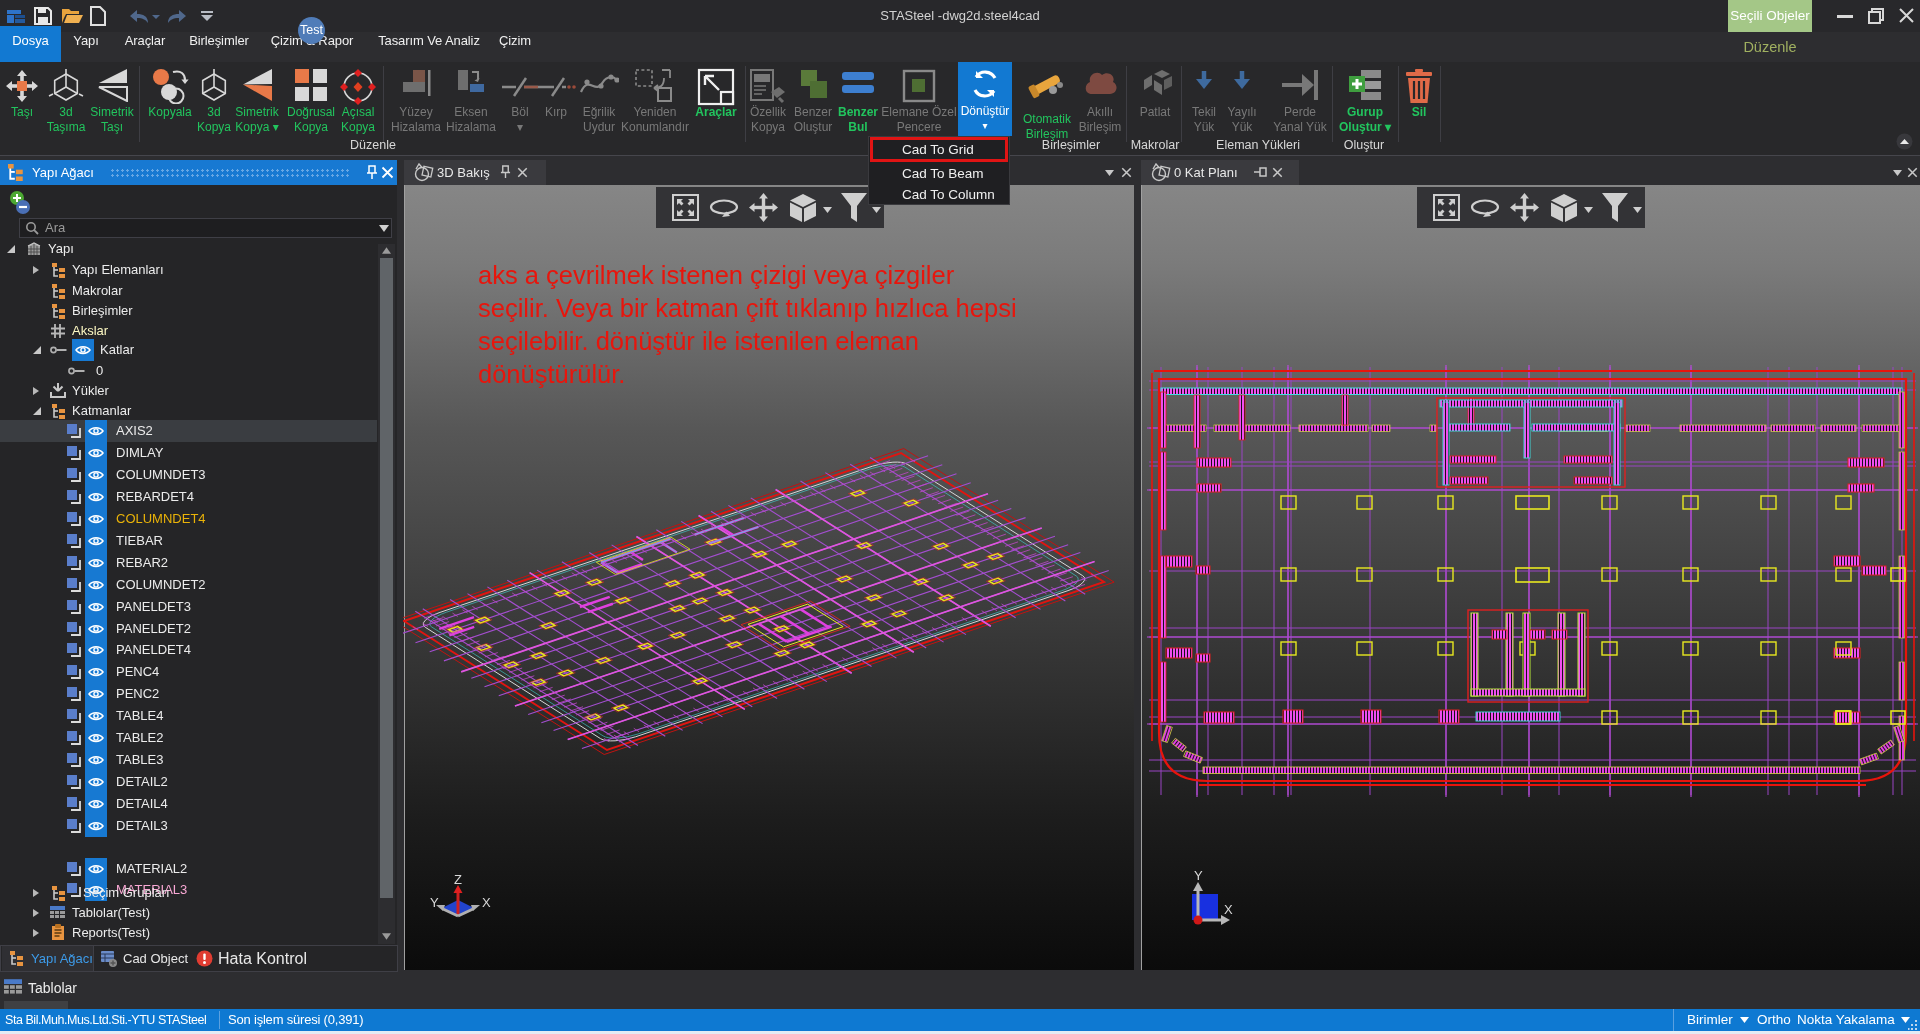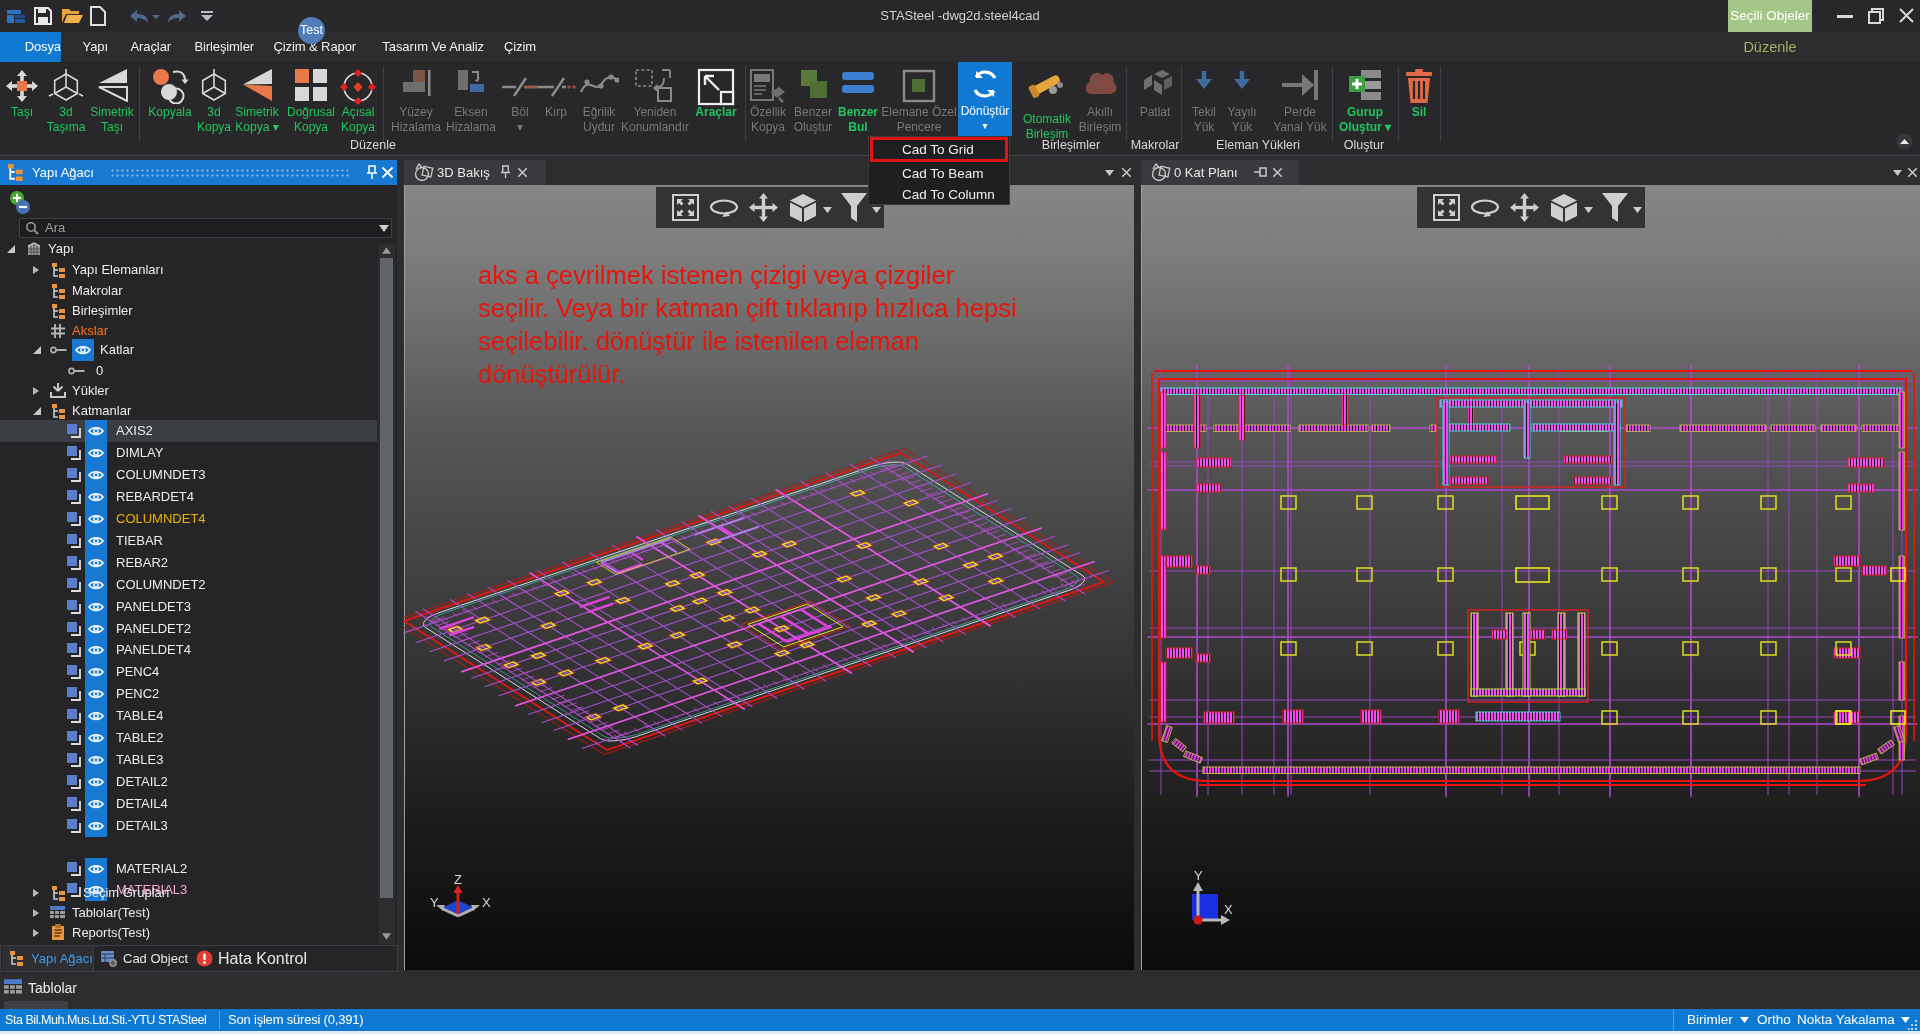--- a/index.html
+++ b/index.html
@@ -1,20 +1,20 @@
 <!DOCTYPE html>
 <html><head><meta charset="utf-8">
 <style>
 html,body{margin:0;padding:0;width:1920px;height:1034px;overflow:hidden;background:#2d2d30;font-family:"Liberation Sans",sans-serif;}
 *{box-sizing:border-box;}
 .abs{position:absolute;}
 #titlebar{position:absolute;left:0;top:0;width:1920px;height:32px;background:#28282b;}
 #apptitle{position:absolute;left:0;top:0;width:1920px;text-align:center;color:#d2d2d2;font-size:13px;line-height:32px;}
 #menubar{position:absolute;left:0;top:32px;width:1920px;height:30px;background:#2d2d30;}
-.menuitem{position:absolute;top:32px;height:30px;white-space:nowrap;line-height:30px;color:#f0f0f0;font-size:13px;text-align:right;letter-spacing:-0.1px;}
+.menuitem{position:absolute;top:26px;height:36px;white-space:nowrap;line-height:30px;color:#f0f0f0;font-size:13px;text-align:center;letter-spacing:-0.1px;}
 #ribbon{position:absolute;left:0;top:62px;width:1920px;height:94px;background:#28282a;border-bottom:1px solid #46464c;}
 .rlab{position:absolute;top:44px;width:100%;text-align:center;font-size:12px;line-height:14.5px;color:#22c55e;}
 .rlab.dis{color:#787878;}
 .rsep{position:absolute;top:4px;width:1px;height:76px;background:#3e3e44;}
 .rgroup{position:absolute;top:76px;font-size:12.5px;color:#d8d8d8;text-align:center;}
 #leftpanel{position:absolute;left:0;top:160px;width:397px;height:812px;background:#252527;}
 #lp-title{position:absolute;left:0;top:160px;width:397px;height:25px;background:#1779d2;color:#fff;font-size:13px;}
 #vp1{position:absolute;left:403px;top:160px;width:731px;height:810px;}
 #vp2{position:absolute;left:1140px;top:160px;width:780px;height:810px;}
 .vpbody{position:absolute;left:1px;top:25px;border-left:1px solid #a0a0a0;background:linear-gradient(#868686 0%,#7b7b7b 10%,#575757 31%,#1c1c1c 81%,#0b0b0b 100%);}
@@ -352,21 +352,21 @@
 <div class="treerow" style="top:300px;color:#ececec;">
     <svg style="position:absolute;left:52px;top:4px" width="15" height="15" viewBox="0 0 15 15">
       <path d="M2 1 v12 h4" fill="none" stroke="#c8c8c8" stroke-width="1.6"></path>
       <path d="M2 7 h4" stroke="#c8c8c8" stroke-width="1.6"></path>
       <rect x="0" y="0" width="5" height="4" fill="#e89440"></rect>
       <rect x="7" y="5" width="6" height="4" fill="#e89440"></rect>
       <rect x="7" y="11" width="6" height="4" fill="#e89440"></rect>
     </svg>
     <span style="position:absolute;left:72px;top:0;line-height:22px;">Birleşimler</span>
   </div>
-<div class="treerow" style="top:320px;color:#f97316;">
+<div class="treerow" style="top:320px;color:#fef9c3;">
     <svg style="position:absolute;left:51px;top:4px" width="14" height="14" viewBox="0 0 14 14">
       <path d="M4 0 v14 M9 0 v14 M0 4.5 h14 M0 9.5 h14" stroke="#b8b8b8" stroke-width="1.8"></path>
     </svg>
     <span style="position:absolute;left:72px;top:0;line-height:22px;">Akslar</span>
   </div>
 <div class="treerow" style="top:339px;color:#ececec;">
     <svg style="position:absolute;left:32px;top:6px" width="10" height="10" viewBox="0 0 10 10">
       <path d="M9 1 V9 H1 Z" fill="#c8c8c8"></path>
     </svg>
     <svg style="position:absolute;left:50px;top:7px" width="18" height="8" viewBox="0 0 18 8">

